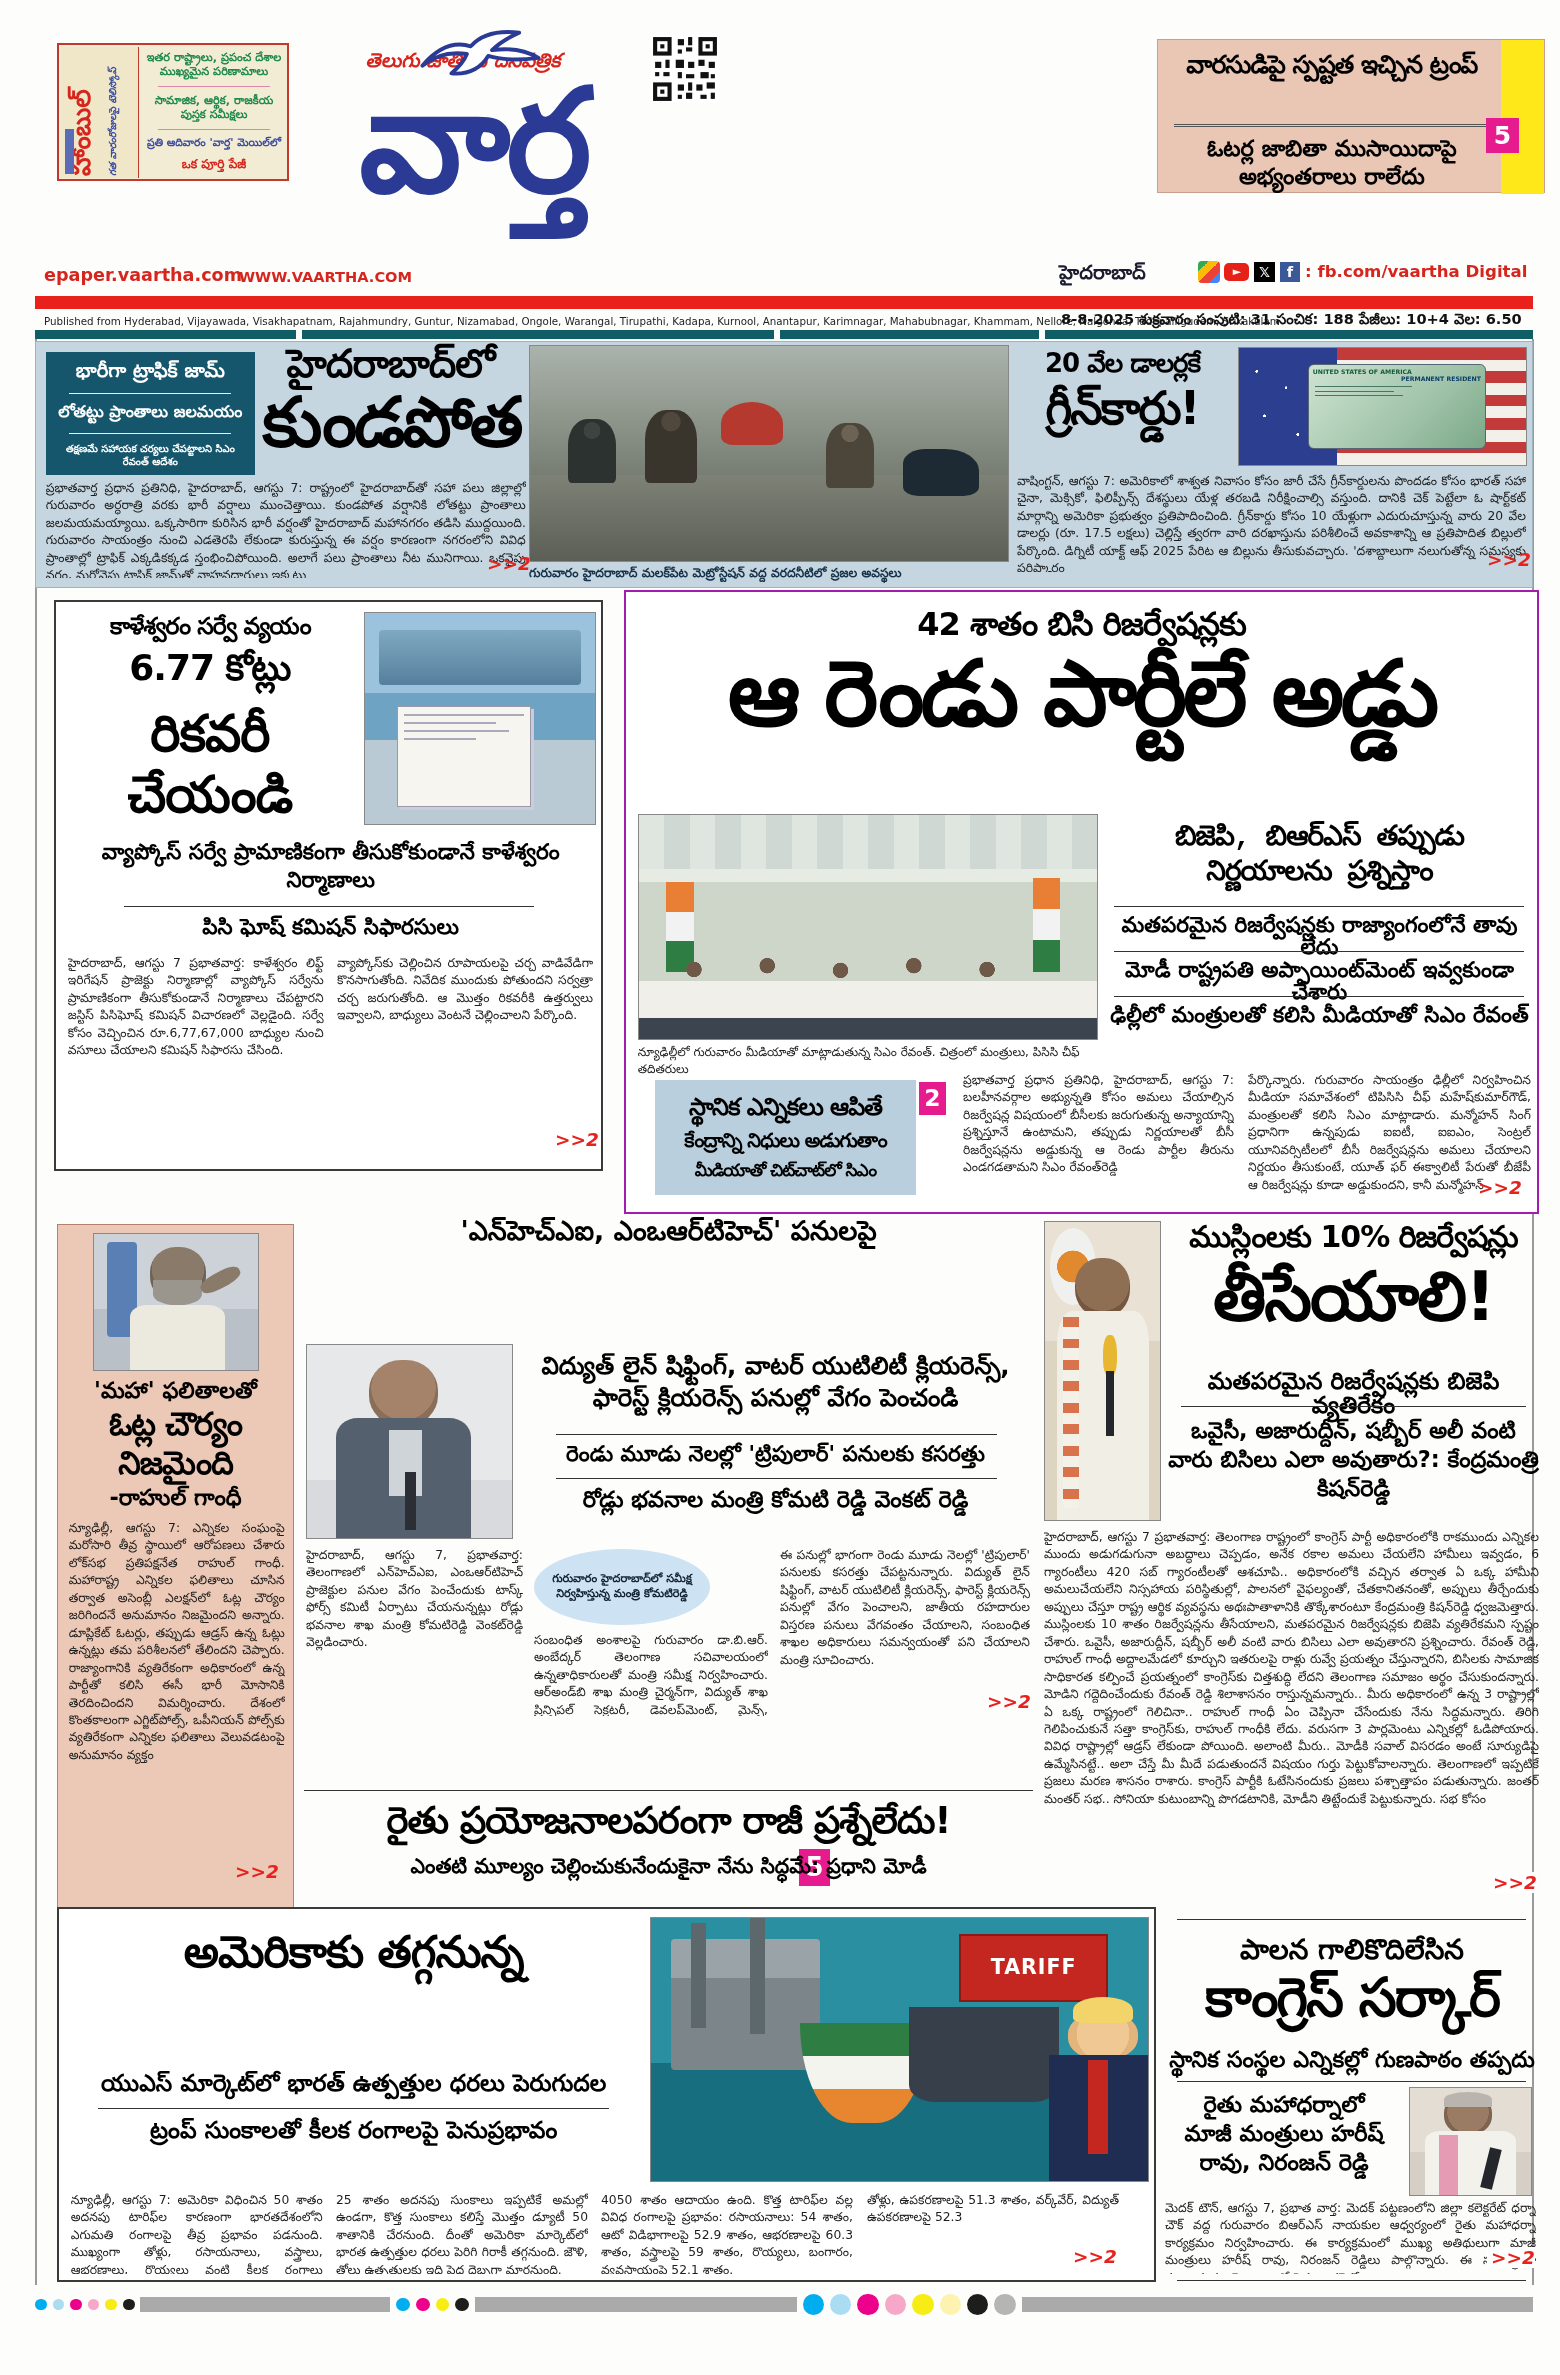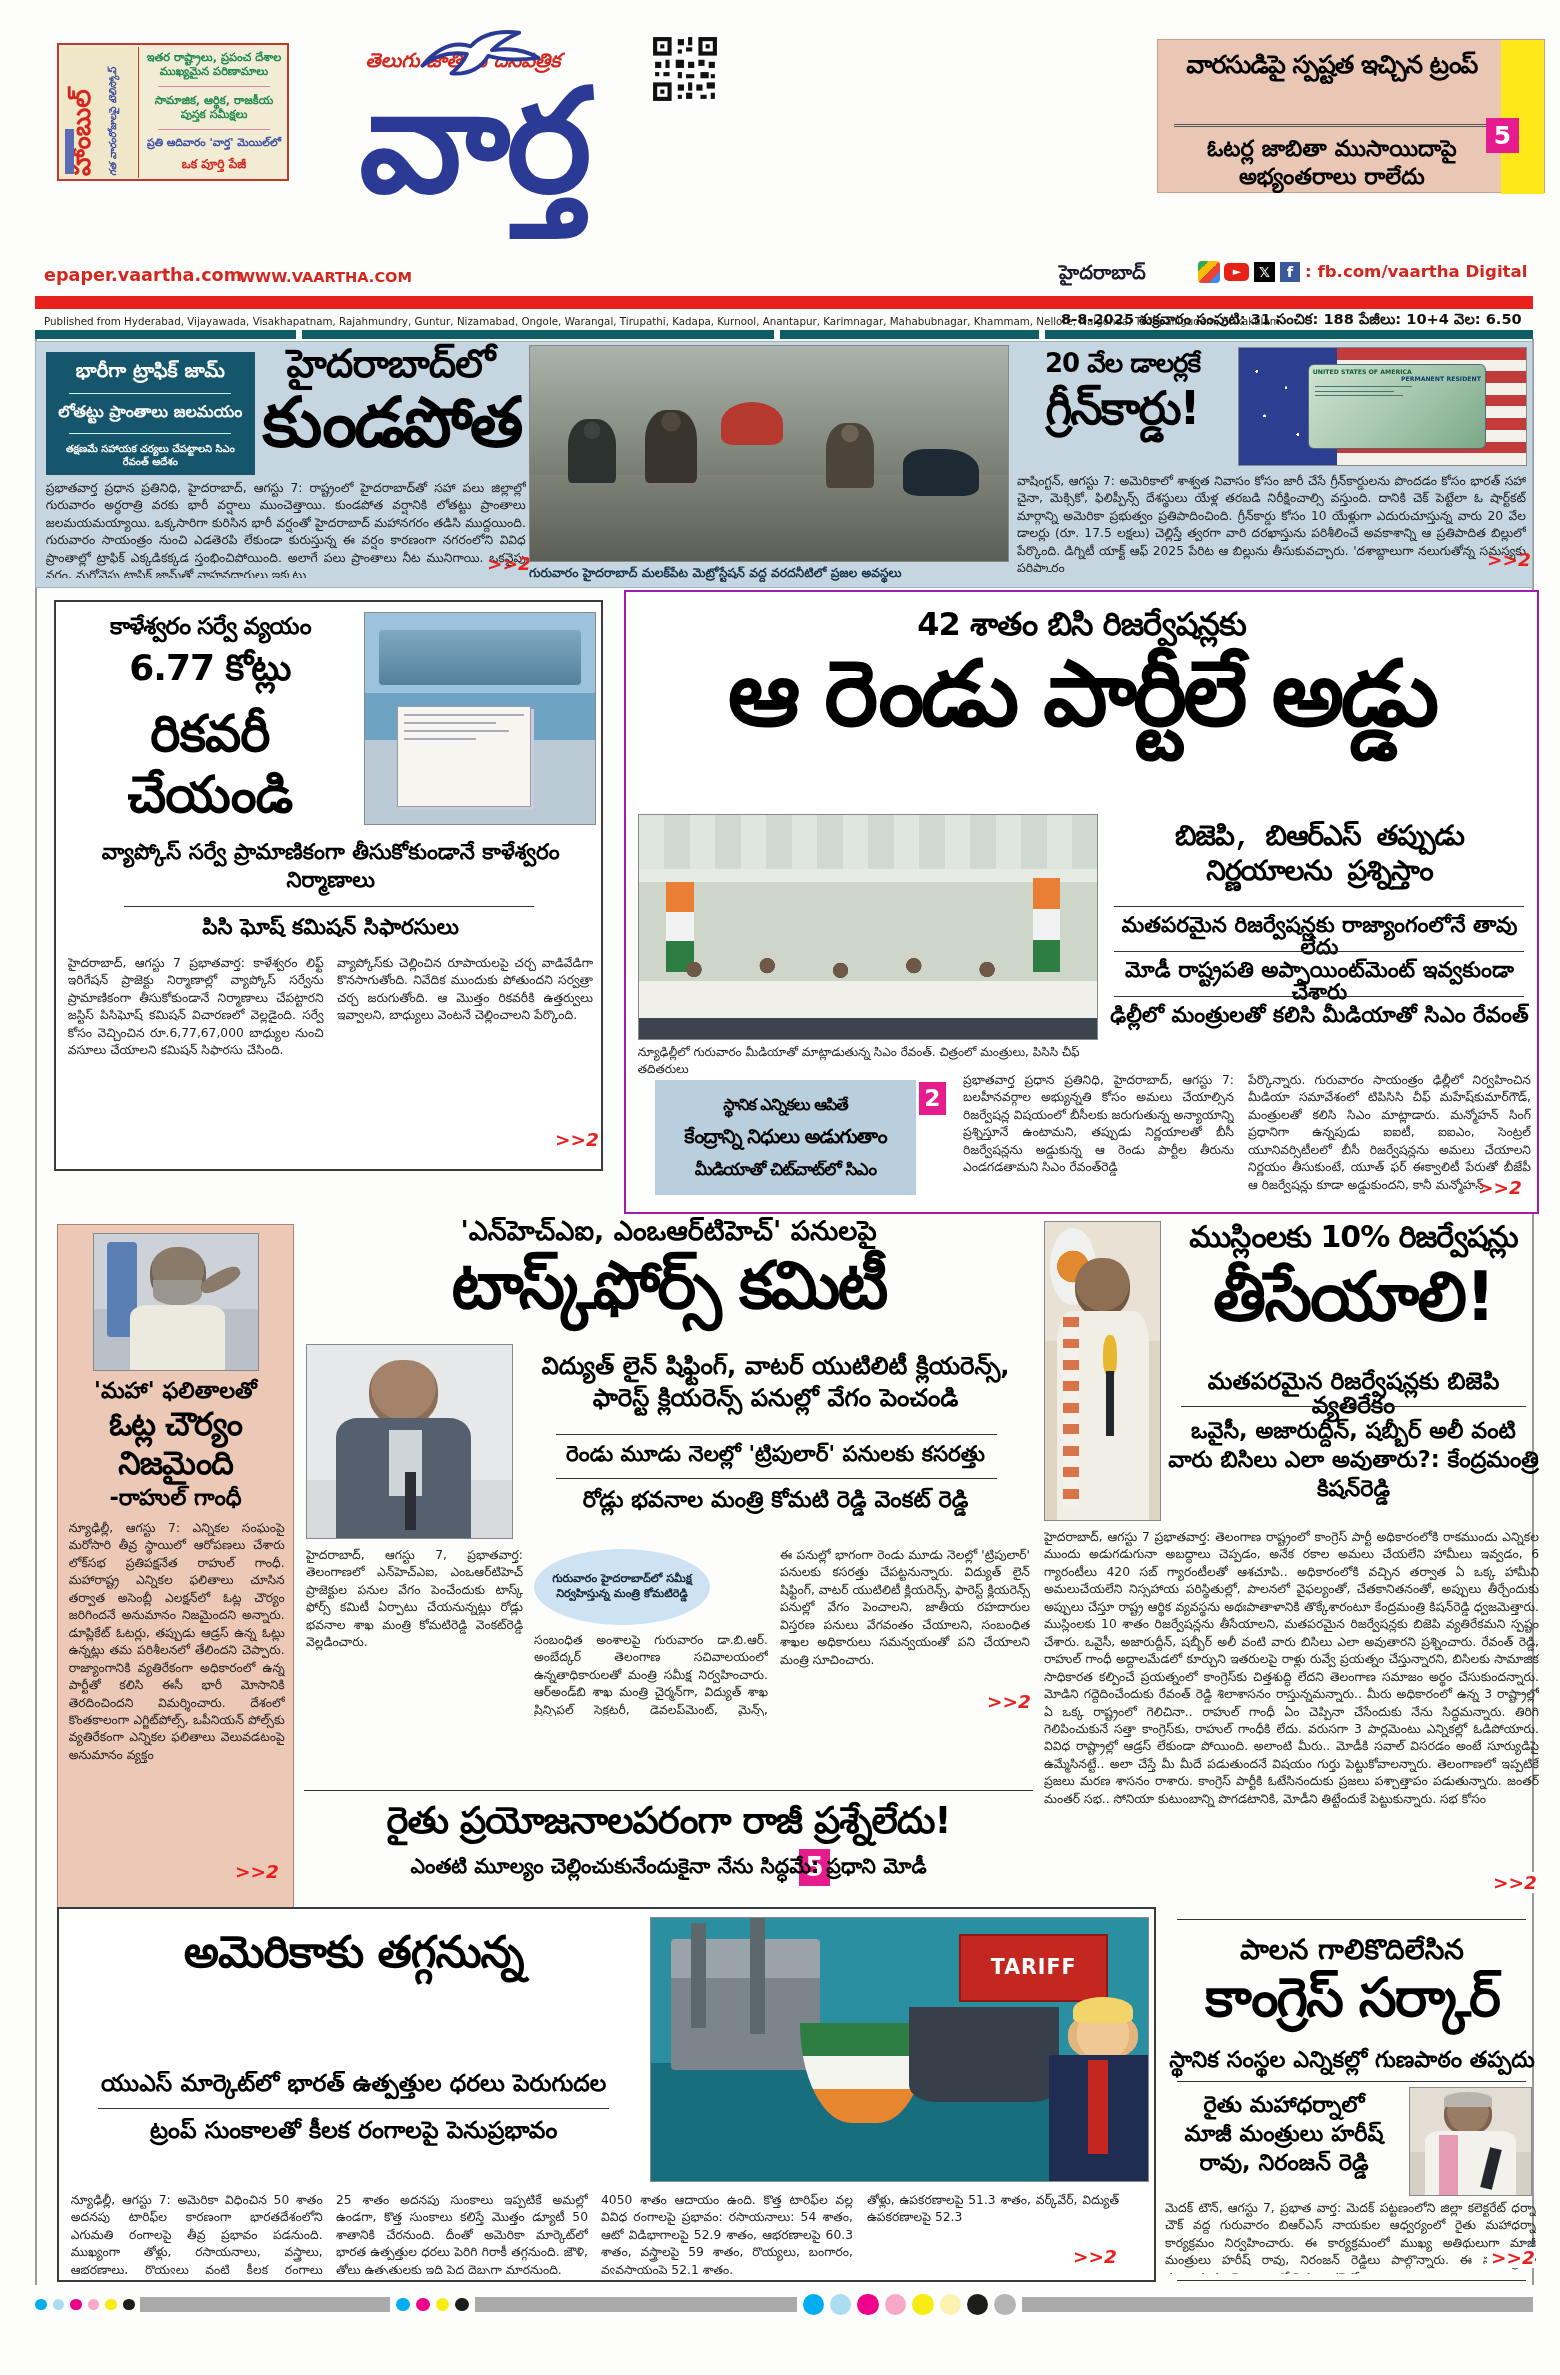--- a/index.html
+++ b/index.html
@@ -210,21 +210,21 @@
     </div>
     <div class="a b c head" style="left:482px;top:228px;width:423px;font-size:28px;line-height:1.25;letter-spacing:-1px;font-family:Liberation Mono, monospace;">బిజెపి, బిఆర్‌ఎస్ తప్పుడు నిర్ణయాలను ప్రశ్నిస్తాం</div>
     <div class="a rule" style="left:488px;top:314px;width:410px;"></div>
     <div class="a b c head" style="left:482px;top:322px;width:423px;font-size:21.5px;letter-spacing:0;">మతపరమైన రిజర్వేషన్లకు రాజ్యాంగంలోనే తావు లేదు</div>
     <div class="a rule" style="left:488px;top:359px;width:410px;"></div>
     <div class="a b c head" style="left:482px;top:367px;width:423px;font-size:21.5px;letter-spacing:0;">మోడీ రాష్ట్రపతి అప్పాయింట్‌మెంట్ ఇవ్వకుండా చేశారు</div>
     <div class="a rule" style="left:488px;top:404px;width:410px;"></div>
     <div class="a b c head" style="left:482px;top:412px;width:423px;font-size:21.5px;letter-spacing:0;">ఢిల్లీలో మంత్రులతో కలిసి మీడియాతో సిఎం రేవంత్</div>
     <div class="a" style="left:11.7px;top:453px;width:468px;font-size:12px;color:#222;">న్యూఢిల్లీలో గురువారం మీడియాతో మాట్లాడుతున్న సిఎం రేవంత్. చిత్రంలో మంత్రులు, పిసిసి చీఫ్ తదితరులు</div>
     <div class="a c" style="left:29px;top:488px;width:261px;height:115px;background:#b9cfdd;padding:9.8px 5.9px;display:flex;flex-direction:column;justify-content:space-around;">
-      <div class="b head" style="font-size:16px;">స్థానిక ఎన్నికలు ఆపితే</div>
+      <div class="b head" style="font-size:24px;">స్థానిక ఎన్నికలు ఆపితే</div>
       <div class="b head" style="font-size:19.5px;">కేంద్రాన్ని నిధులు అడుగుతాం</div>
       <div class="b head" style="font-size:17px;">మీడియాతో చిట్‌చాట్‌లో సిఎం</div>
     </div>
     <div class="a badge" style="left:293px;top:490px;width:27px;height:33px;font-size:23.4px;line-height:33px;">2</div>
     <div class="a body-te j" style="left:337px;top:480px;width:271px;height:137px;">ప్రభాతవార్త ప్రధాన ప్రతినిధి, హైదరాబాద్, ఆగస్టు 7: బలహీనవర్గాల అభ్యున్నతి కోసం అమలు చేయాల్సిన రిజర్వేషన్ల విషయంలో బీసీలకు జరుగుతున్న అన్యాయాన్ని ప్రశ్నిస్తూనే ఉంటామని, తప్పుడు నిర్ణయాలతో బీసీ రిజర్వేషన్లను అడ్డుకున్న ఆ రెండు పార్టీల తీరును ఎండగడతామని సిఎం రేవంత్‌రెడ్డి</div>
     <div class="a body-te j" style="left:622px;top:480px;width:283px;height:137px;">పేర్కొన్నారు. గురువారం సాయంత్రం ఢిల్లీలో నిర్వహించిన మీడియా సమావేశంలో టిపిసిసి చీఫ్ మహేష్‌కుమార్‌గౌడ్, మంత్రులతో కలిసి సిఎం మాట్లాడారు. మన్మోహన్ సింగ్ ప్రధానిగా ఉన్నపుడు ఐఐటీ, ఐఐఎం, సెంట్రల్ యూనివర్సిటీలలో బీసీ రిజర్వేషన్లను అమలు చేయాలని నిర్ణయం తీసుకుంటే, యూత్ ఫర్ ఈక్వాలిటీ పేరుతో బీజేపీ ఆ రిజర్వేషన్లు కూడా అడ్డుకుందని, కానీ మన్మోహన్</div>
     <div class="a jump" style="left:852px;top:585px;">&gt;&gt;2</div>
   </div>
 
   <div class="a" style="left:57px;top:1224px;width:237px;height:690px;background:var(--salmon);border:1px solid #b4826c;">
@@ -238,21 +238,20 @@
     <div class="a b c head" style="left:0;top:154px;width:100%;font-size:22.4px;letter-spacing:0;">'మహా' ఫలితాలతో</div>
     <div class="a b c head" style="left:0;top:183px;width:100%;font-size:32px;">ఓట్ల చౌర్యం</div>
     <div class="a b c head" style="left:0;top:222px;width:100%;font-size:32px;">నిజమైంది</div>
     <div class="a b c head" style="left:0;top:261px;width:100%;font-size:22.4px;letter-spacing:0;">-రాహుల్ గాంధీ</div>
     <div class="a body-te j" style="left:10.7px;top:295px;width:216px;height:363px;">న్యూఢిల్లీ, ఆగస్టు 7: ఎన్నికల సంఘంపై మరోసారి తీవ్ర స్థాయిలో ఆరోపణలు చేశారు లోక్‌సభ ప్రతిపక్షనేత రాహుల్ గాంధీ. మహారాష్ట్ర ఎన్నికల ఫలితాలు చూసిన తర్వాత అసెంబ్లీ ఎలక్షన్‌లో ఓట్ల చౌర్యం జరిగిందనే అనుమానం నిజమైందని అన్నారు. డూప్లికేట్ ఓటర్లు, తప్పుడు ఆడ్రస్ ఉన్న ఓట్లు ఉన్నట్లు తమ పరిశీలనలో తేలిందని చెప్పారు. రాజ్యాంగానికి వ్యతిరేకంగా అధికారంలో ఉన్న పార్టీతో కలిసి ఈసీ భారీ మోసానికి తెరదించిందని విమర్శించారు. దేశంలో కొంతకాలంగా ఎగ్జిట్‌పోల్స్, ఒపీనియన్ పోల్స్‌కు వ్యతిరేకంగా ఎన్నికల ఫలితాలు వెలువడటంపై అనుమానం వ్యక్తం</div>
     <div class="a jump" style="left:177px;top:636px;">&gt;&gt;2</div>
   </div>
 
   <div class="a" style="left:304px;top:1217px;width:729px;height:509px;">
     <div class="a b c head" style="left:0;top:0;width:100%;font-size:27px;letter-spacing:0;">'ఎన్‌హెచ్‌ఎఐ, ఎంఒఆర్‌టిహెచ్' పనులపై</div>
-    <div class="a b c head" style="left:0;top:35px;width:100%;font-size:66px;letter-spacing:-2.9px;">టాస్క్‌ఫోర్స్ కమిటీ</div>
     <div class="a photo" style="left:2px;top:127px;width:207px;height:195px;background:linear-gradient(180deg,#e6e8ea 0 70%,#d8dadd 70% 100%);">
       <div class="a" style="left:30%;top:8%;width:34%;height:34%;background:radial-gradient(circle at 50% 42%,#a5836a 62%,#8a6e58 63%);border-radius:46%;"></div>
       <div class="a" style="left:14%;top:38%;width:66%;height:62%;background:#55606e;border-radius:16% 16% 0 0;"></div>
       <div class="a" style="left:40%;top:44%;width:16%;height:34%;background:#cfd4d9;"></div>
       <div class="a" style="left:48%;top:66%;width:5%;height:30%;background:#2b2f35;"></div>
     </div>
     <div class="a b c head" style="left:218px;top:133px;width:507px;font-size:24.4px;line-height:1.3;letter-spacing:0;">విద్యుత్ లైన్ షిఫ్టింగ్, వాటర్ యుటిలిటీ క్లియరెన్స్, ఫారెస్ట్ క్లియరెన్స్ పనుల్లో వేగం పెంచండి</div>
     <div class="a rule" style="left:252px;top:217px;width:441px;"></div>
     <div class="a b c head" style="left:218px;top:226px;width:507px;font-size:21.5px;letter-spacing:0;">రెండు మూడు నెలల్లో 'ట్రిపులార్' పనులకు కసరత్తు</div>
     <div class="a rule" style="left:252px;top:261px;width:441px;"></div>

